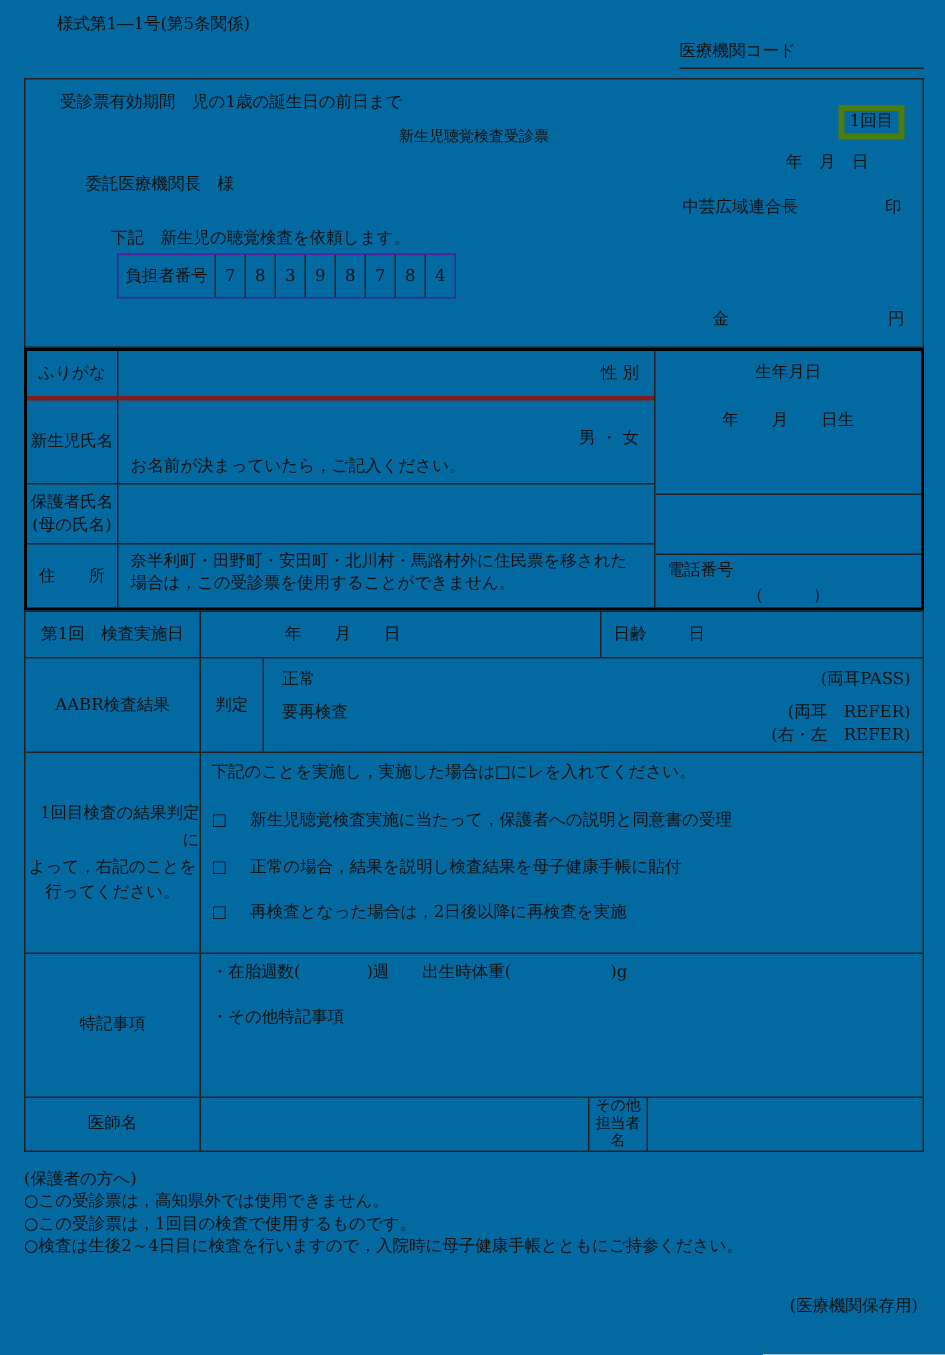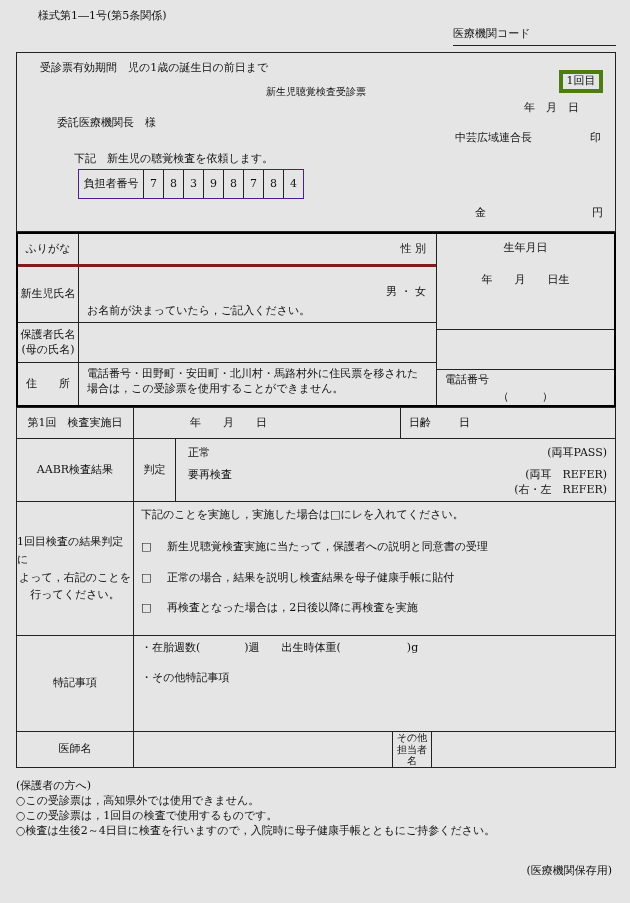--- a/index.html
+++ b/index.html
@@ -1,17 +1,17 @@
 <!DOCTYPE html>
 <html><head>
 <meta charset="utf-8">
 <style>
   html,body{margin:0;padding:0;background:#fff;}
   .page{
-    position:relative;width:630px;height:903px;background:#e5e5e5;color:#111;
+    position:relative;width:630px;height:903px;background:#0369a1;color:#111;
     font-family:"DejaVu Serif","Liberation Serif",serif;
     font-size:11px;line-height:1.35;overflow:hidden;
   }
   .abs{position:absolute;}
   .box{position:absolute;left:16px;width:600px;box-sizing:border-box;border:1px solid #222;}
   .thick{border:2px solid #000;}
   .center{text-align:center;}
   .right{text-align:right;}
   
   .code-line{position:absolute;top:27px;right:14px;width:163px;border-bottom:1px solid #222;padding-bottom:3px;}
@@ -21,21 +21,21 @@
   
   .payer{position:absolute;left:61px;top:116px;display:flex;border:1px solid #4c1d95;}
   .payer .lab{width:64px;height:28px;display:flex;align-items:center;justify-content:center;box-sizing:border-box;}
   .payer .digit{width:20px;height:28px;display:flex;align-items:center;justify-content:center;
                 border-left:1px solid #222;box-sizing:border-box;}
   
   .frow{display:flex;box-sizing:border-box;}
   .fcell{box-sizing:border-box;position:relative;}
   .bl{border-left:1px solid #222;}
   .bt{border-top:1px solid #222;}
-  .vcen{display:flex;flex-direction:column;align-items:center;justify-content:center;}
+  .vcen{display:flex;flex-direction:column;align-items:center;justify-content:center;text-align:right;}
   .labelcol{flex:0 0 116px;}
   .graybt{border-top:3px solid #7f1d1d;}
   .chk{display:inline-block;}
   .footline{position:absolute;left:16px;}
 </style>
 </head>
 <body>
 
 <div class="page">
 
@@ -93,21 +93,21 @@
       <div class="frow bt" style="height:40px;">
         <div class="fcell vcen" style="flex:0 0 60px;line-height:1.3;">
           <span>保護者氏名</span>
           <span>(母の氏名)</span>
         </div>
         <div class="fcell bl" style="flex:1;"></div>
       </div>
       <div class="frow bt" style="height:43px;">
         <div class="fcell vcen" style="flex:0 0 60px;">住　　所</div>
         <div class="fcell bl" style="flex:1;padding:4px 8px 0 8px;">
-          <span>電話番号・田野町・安田町・北川村・馬路村外に住民票を移された場合は，この受診票を使用することができません。</span>
+          <span>奈半利町・田野町・安田町・北川村・馬路村外に住民票を移された場合は，この受診票を使用することができません。</span>
         </div>
       </div>
     </div>
 
     <div class="bl" style="flex:1;box-sizing:border-box;">
       <div class="fcell" style="height:88px;">
         <div class="center" style="margin-top:7px;">生年月日</div>
         <div class="center" style="margin-top:17px;">年　　月　　日生</div>
       </div>
       <div class="fcell bt" style="height:40px;"></div>

